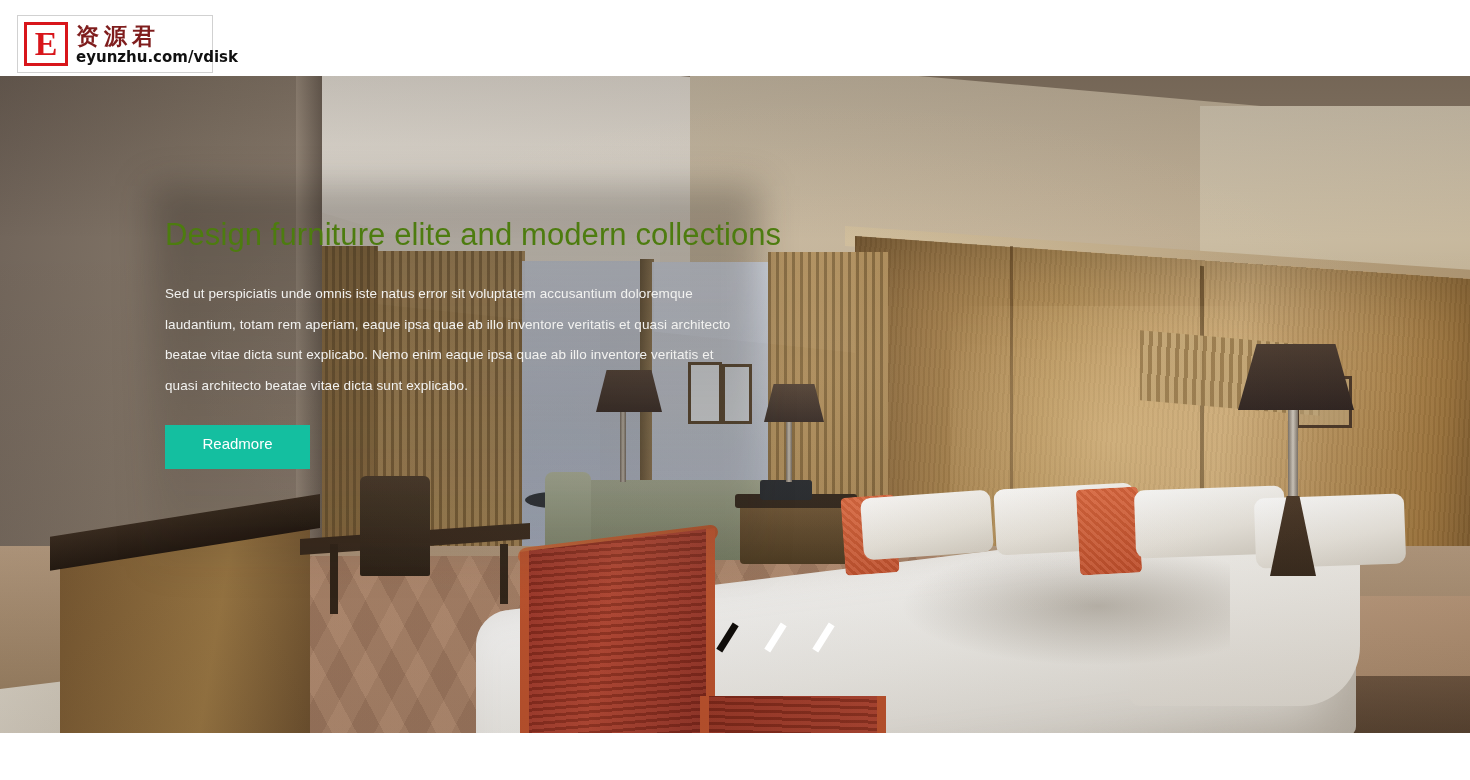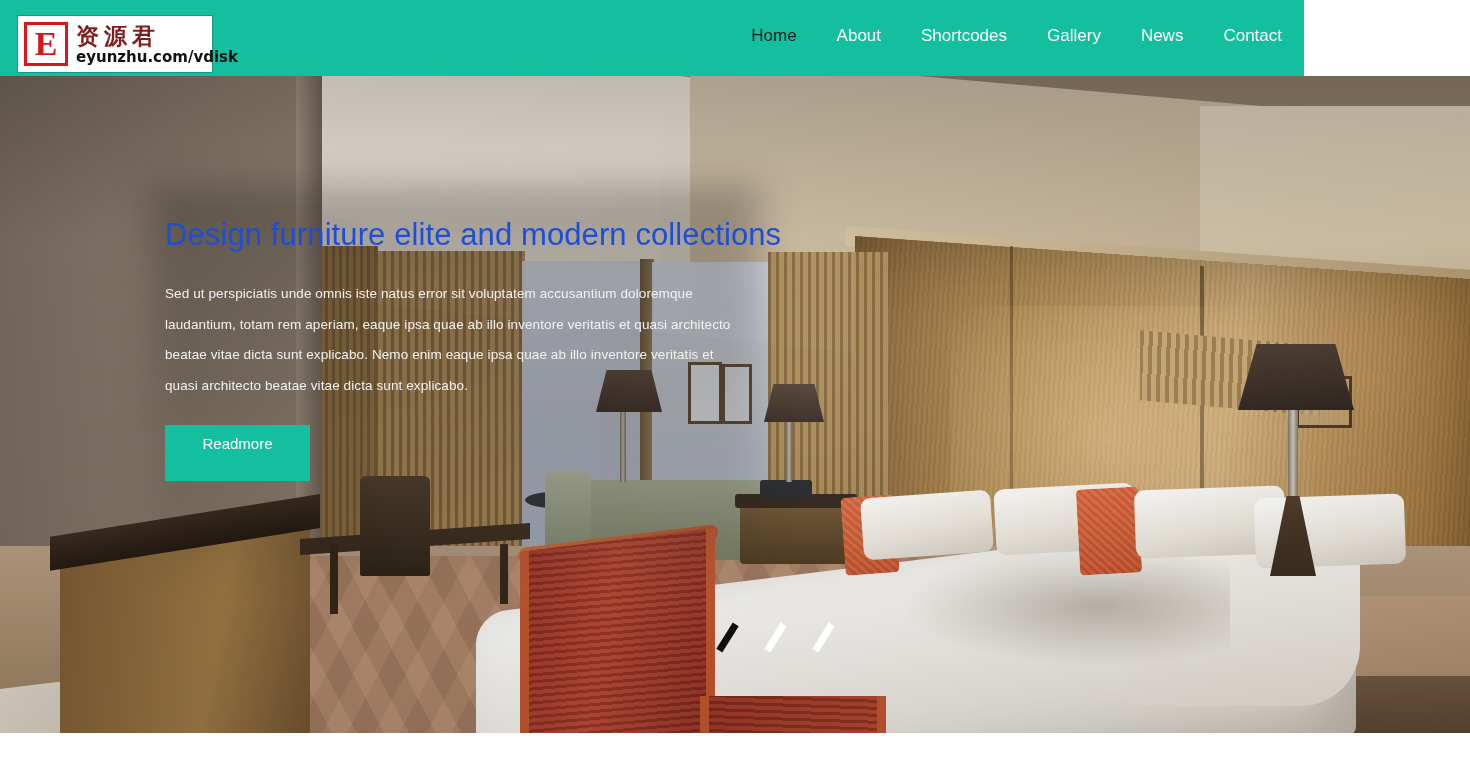--- a/index.html
+++ b/index.html
@@ -296,32 +296,32 @@
     font-size: 23px; color: #7f1d1d; letter-spacing: 5px; line-height: 26px;
   }
   .wm-url {
     font-family: "DejaVu Sans", sans-serif; font-weight: 700;
     font-size: 15px; color: #111; line-height: 17px; margin-top: 0;
   }
 
   
   .caption { position: absolute; left: 165px; top: 212px; width: 620px; z-index: 20; }
   .caption h1 {
-    font-size: 31px; font-weight: 400; color: #1d4ed8;
+    font-size: 31px; font-weight: 400; color: #4d7c0f;
     line-height: 45px; letter-spacing: .1px;
   }
   .caption p {
     margin-top: 22px;
     font-size: 13.5px; font-weight: 400; color: #f2f2f0;
     line-height: 30.5px; letter-spacing: .1px;
     max-width: 575px;
   }
   .readmore {
     display: inline-block; margin-top: 24px;
-    width: 145px; height: 56px; line-height: 38px;
+    width: 145px; height: 44px; line-height: 38px;
     background: #14bfa0; color: #ffffff;
     font-size: 15px; text-align: center; text-decoration: none;
     border: none; cursor: pointer;
     font-family: "Liberation Sans", sans-serif;
   }
 
   
   .dots { position: absolute; left: 714px; top: 622px; z-index: 25; display: flex; gap: 18px; }
   .dot {
     width: 30px; height: 30px; position: relative; cursor: pointer;
@@ -414,31 +414,20 @@
 
       <div class="lamp3-arm"></div>
       <div class="lampshade lamp3-sh"></div>
       <div class="lamp3-st"></div>
       <div class="lamp3-base"></div>
     </div>
     <div class="hero-tone"></div>
     <div class="caption-scrim"></div>
   </div>
 
-  <div class="header">
-    <div class="brand">Ultimate</div>
-    <nav class="nav">
-      <a href="#" class="active">Home</a>
-      <a href="#">About</a>
-      <a href="#">Shortcodes</a>
-      <a href="#">Gallery</a>
-      <a href="#">News</a>
-      <a href="#">Contact</a>
-    </nav>
-  </div>
 
   <div class="watermark">
     <div class="wm-e">E</div>
     <div class="wm-txt">
       <div class="wm-cn">资源君</div>
       <div class="wm-url">eyunzhu.com/vdisk</div>
     </div>
   </div>
 
   <div class="caption">

